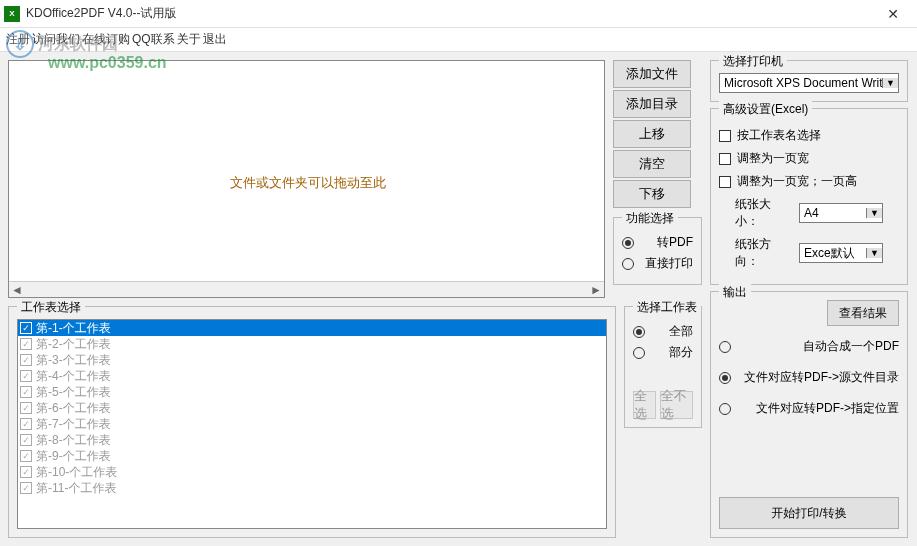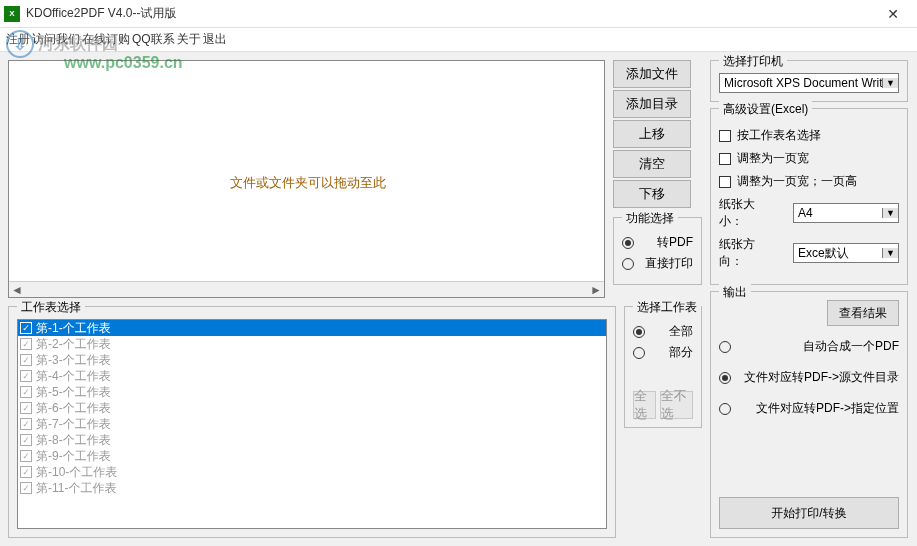--- a/index.html
+++ b/index.html
@@ -70,21 +70,21 @@
   border-radius: 50%;
   display: inline-flex;
   align-items: center; justify-content: center;
   color: #2a7bbd;
   font-size: 16px;
   background: rgba(255,255,255,0.3);
 }
 .watermark-logo .cn { color: #888; }
 .watermark-url {
   position: absolute;
-  left: 64px; top: 54px;
+  left: 48px; top: 54px;
   font-size: 16px;
   font-weight: bold;
   color: #0a8a2a;
   opacity: 0.55;
   pointer-events: none;
   z-index: 100;
 }
 .watermark-center {
   position: absolute;
   left: 230px; top: 174px;
@@ -263,21 +263,21 @@
 .combo .val { flex: 1; padding: 0 4px; font-size: 12px; white-space: nowrap; overflow: hidden; }
 .combo .dd {
   width: 16px;
   border-left: 1px solid #7a7a7a;
   background: #e1e1e1;
   display: flex; align-items: center; justify-content: center;
   font-size: 9px;
 }
 
 .field-row {
-  display: flex; align-items: center; gap: 18px; margin: 6px 0;
+  display: flex; align-items: center; gap: 8px; margin: 6px 16px;
 }
 .field-row .lbl { width: 56px; }
 .field-row .combo { flex: 1; }
 
 .wide-btn {
   background: #e1e1e1;
   border: 1px solid #adadad;
   height: 26px;
   display: flex; align-items: center; justify-content: center;
   cursor: default;

